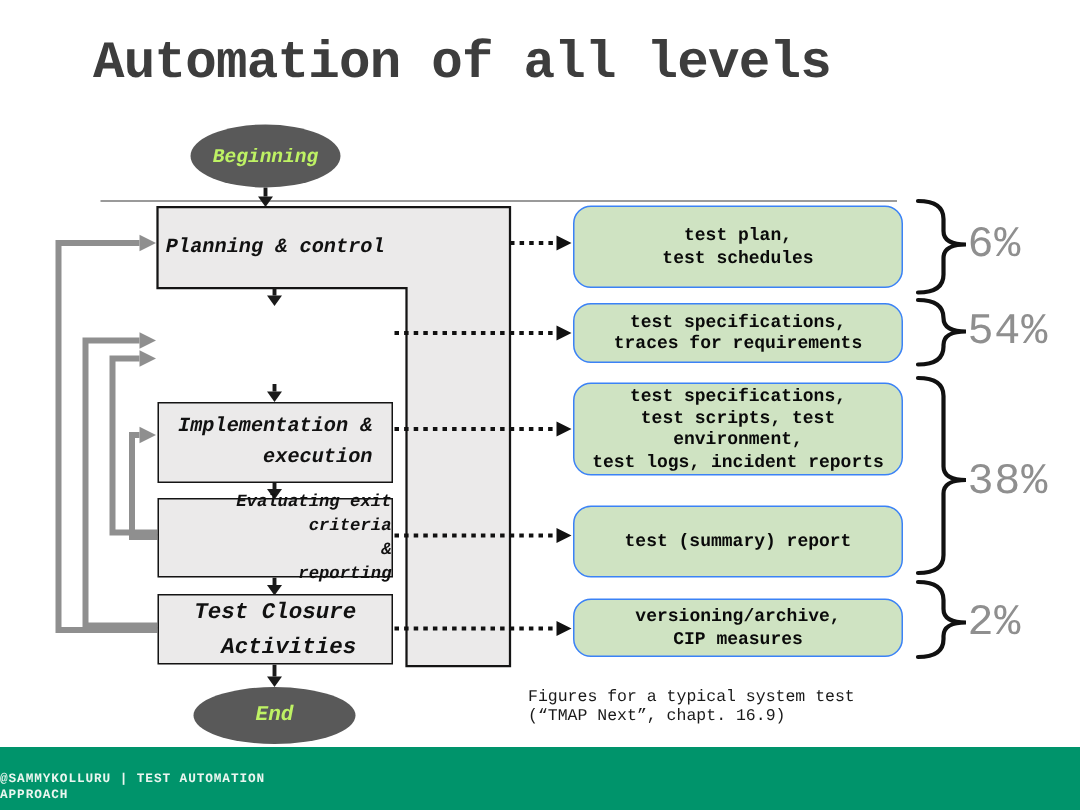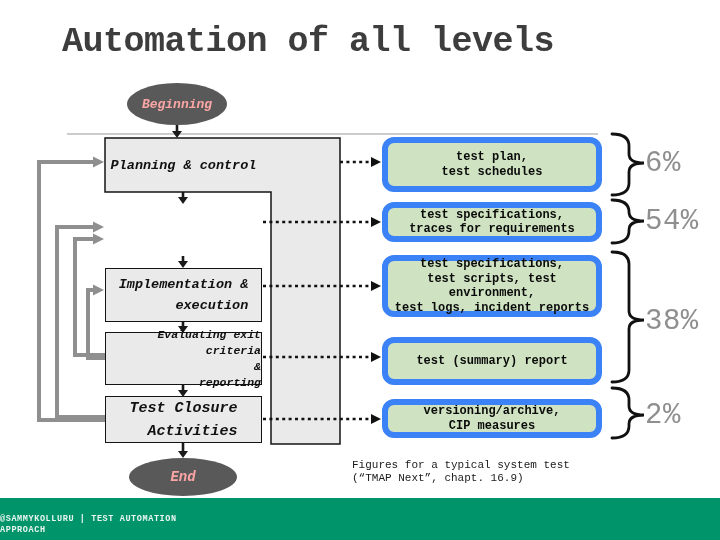--- a/index.html
+++ b/index.html
@@ -13,21 +13,21 @@
     position:absolute;left:62px;top:22px;margin:0;
     font-size:35px;font-weight:700;letter-spacing:-0.5px;
     color:var(--title-gray,#3D3D3D);
   }
 
   svg.connectors{position:absolute;left:0;top:0;}
 
   .terminator{
     position:absolute;border-radius:50%;
     background:var(--terminator-fill,#595959);
-    color:#fca5a5;font-weight:700;font-style:italic;
+    color:#bef264;font-weight:700;font-style:italic;
     display:flex;align-items:center;justify-content:center;
   }
   .begin{left:127px;top:83px;width:100px;height:42px;font-size:13px;}
   .end{left:129px;top:458px;width:108px;height:38px;font-size:14px;}
 
   .stage{
     position:absolute;display:flex;align-items:center;justify-content:center;
     text-align:right;font-weight:700;font-style:italic;color:#111;
   }
   .stage.box{
@@ -36,21 +36,21 @@
   }
   .planning{left:105px;top:138px;width:157px;height:54px;font-size:13.5px;}
   .analysis{left:105px;top:203px;width:157px;height:53px;font-size:13.5px;}
   .implementation{left:105px;top:268px;width:157px;height:54px;font-size:13.5px;line-height:21px;}
   .evaluating{left:105px;top:332px;width:157px;height:53px;font-size:11.5px;line-height:16px;}
   .closure{left:105px;top:396px;width:157px;height:47px;font-size:15px;line-height:23px;}
 
   .artifact{
     position:absolute;left:382px;width:220px;box-sizing:border-box;
     background:var(--artifact-fill,#CFE3C2);
-    border:6px solid #3b82f6;border-radius:12px;
+    border:1px solid #3b82f6;border-radius:12px;
     display:flex;align-items:center;justify-content:center;text-align:center;
     font-size:12px;font-weight:700;line-height:14.5px;color:#0a0a0a;
   }
   .a1{top:137px;height:55px;}
   .a2{top:202px;height:40px;}
   .a3{top:255px;height:62px;}
   .a4{top:337px;height:48px;}
   .a5{top:399px;height:39px;}
 
   .pct{

